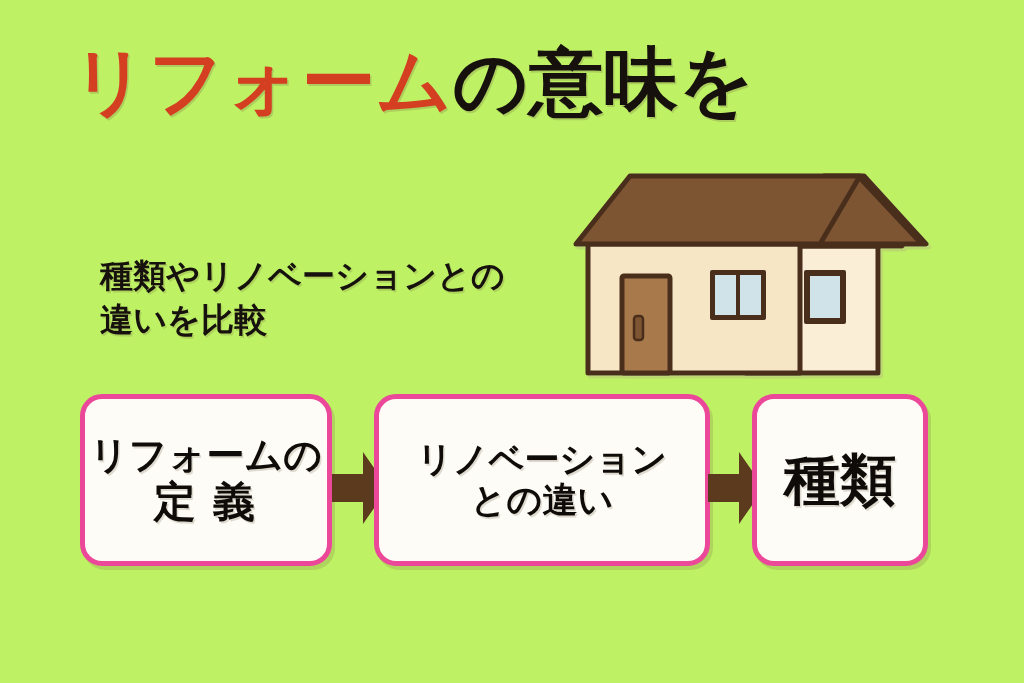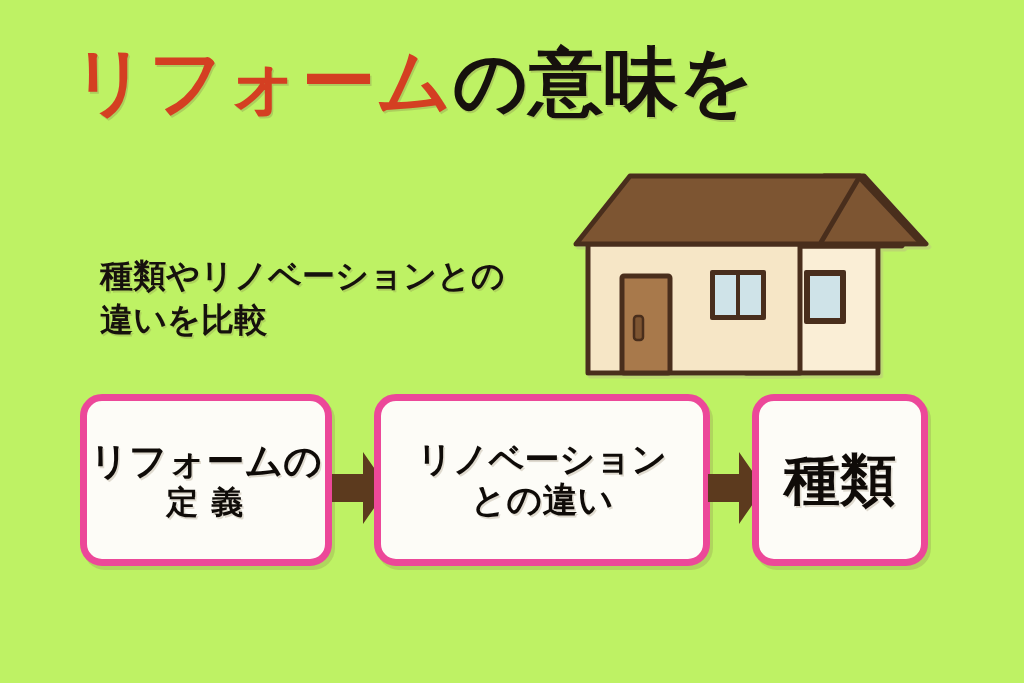--- a/index.html
+++ b/index.html
@@ -70,40 +70,40 @@
     left: 0;
     top: 0;
     width: 1024px;
     height: 683px;
     pointer-events: none;
   }
   .flow-box {
     position: absolute;
     box-sizing: border-box;
     background: #fdfcf7;
-    border: 7px solid #ec4899;
+    border: 5px solid #ec4899;
     border-radius: 22px;
     box-shadow: 3px 4px 0 rgba(120,100,70,0.20);
     display: flex;
     align-items: center;
     justify-content: center;
     pointer-events: auto;
   }
   .flow-box .txt {
     text-align: center;
     color: #0f0b08;
     line-height: 1.18;
     text-shadow: 1.5px 2px 0 rgba(120,100,70,0.22);
   }
   .flow-line { display: block; white-space: nowrap; }
 
   
   #box1 { left: 80px;  top: 394px; width: 252px; height: 172px; }
   #box1 .txt { font-family: "Liberation Serif","DejaVu Serif",serif; font-weight: 700; font-size: 38px; }
-  #box1 .l2 { font-size: 32px; letter-spacing: 0.08em; }
+  #box1 .l2 { font-size: 42px; letter-spacing: 0.08em; }
 
   
   #box2 { left: 374px; top: 394px; width: 336px; height: 172px; }
   #box2 .txt { font-family: Liberation Serif, serif; font-weight: 700; font-size: 35px; }
 
   
   #box3 { left: 752px; top: 394px; width: 176px; height: 172px; }
   #box3 .txt { font-family: "DejaVu Sans","Liberation Sans",sans-serif; font-weight: 700; font-size: 56px; }
 
   .flow-arrow { position: absolute; pointer-events: auto; }

